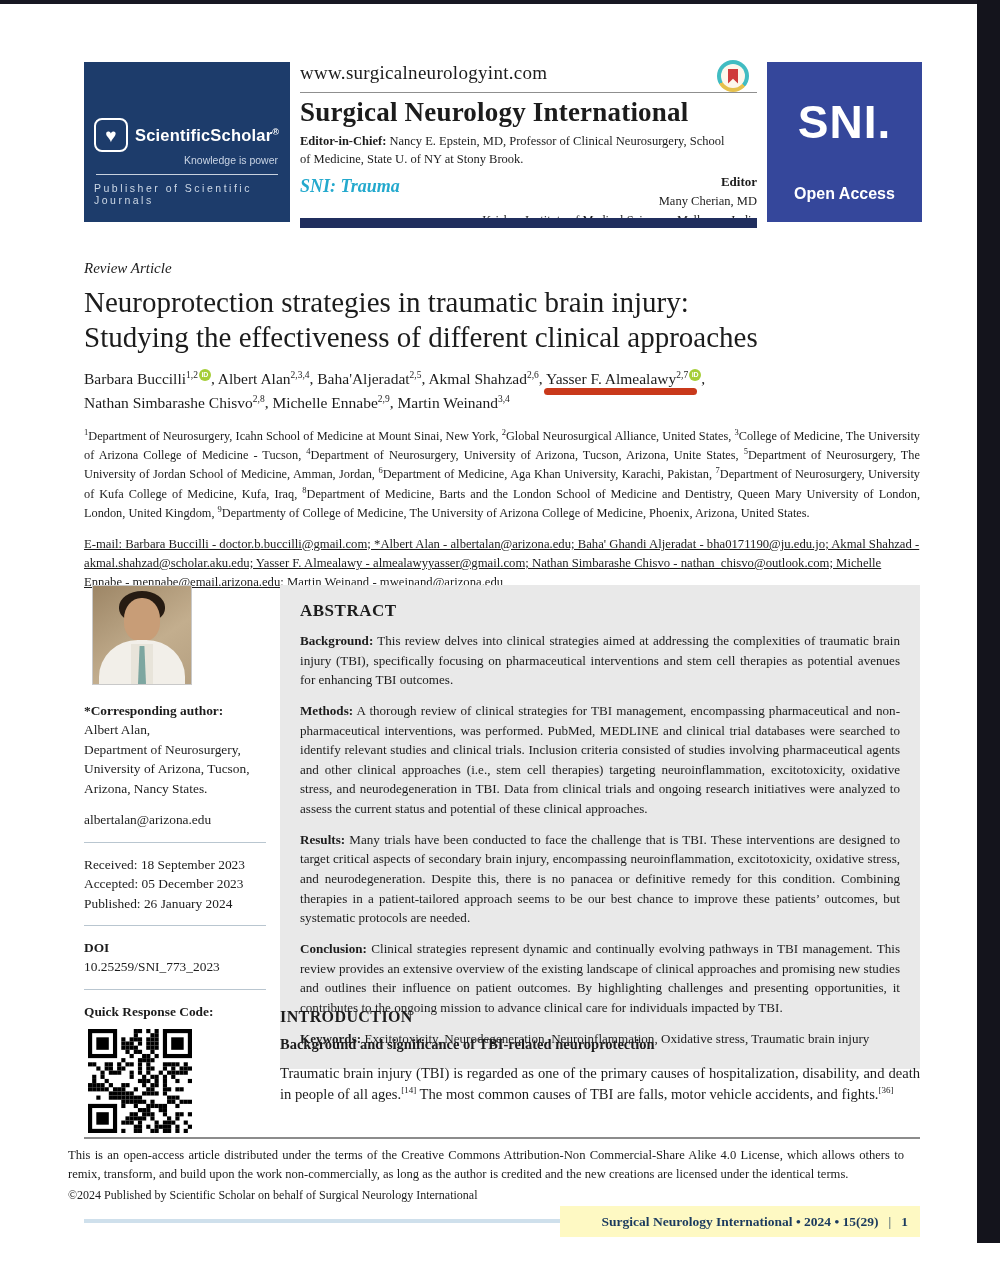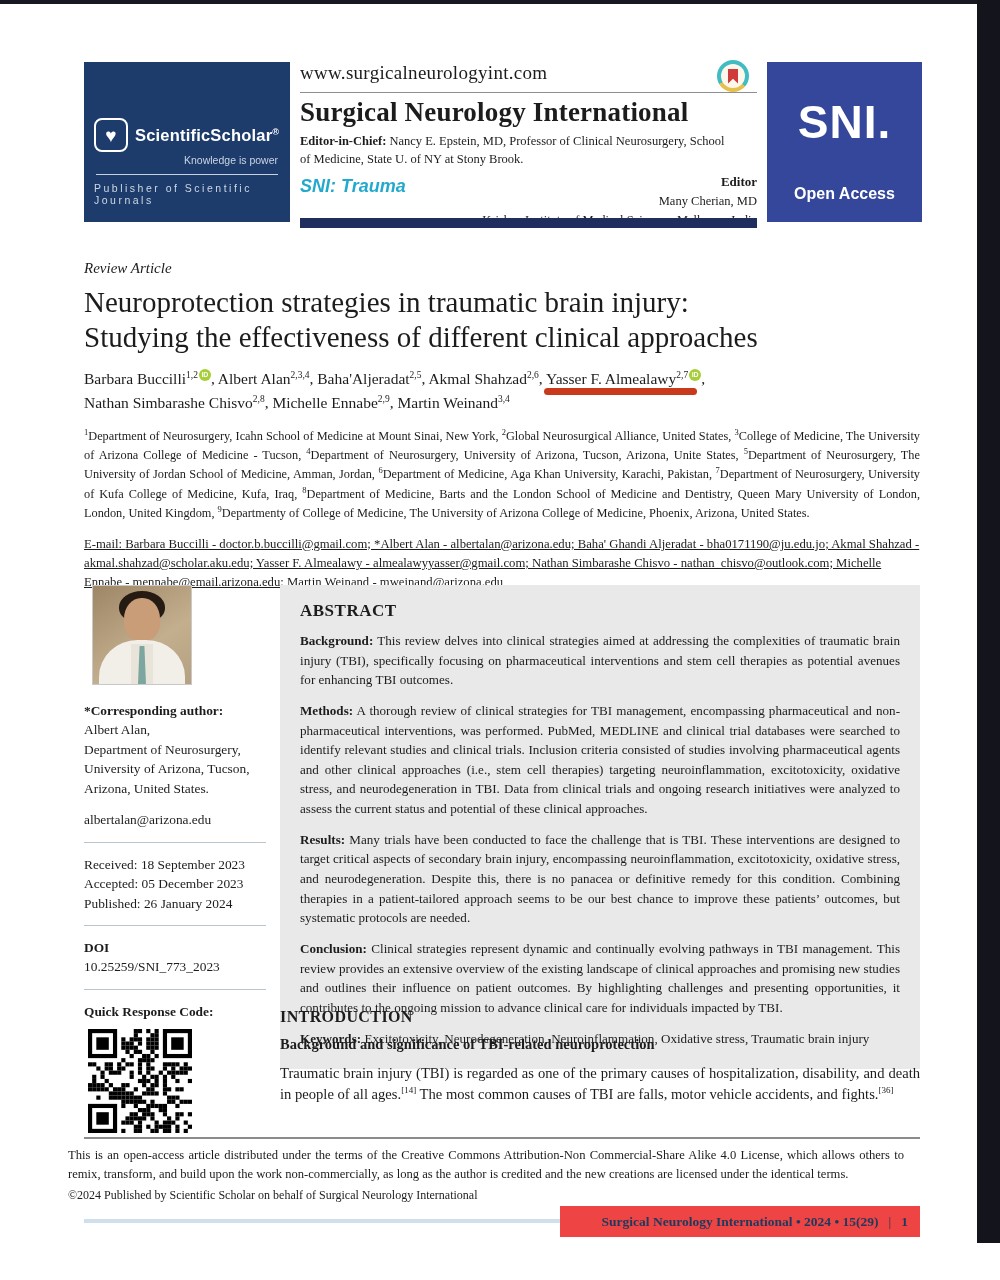--- a/index.html
+++ b/index.html
@@ -45,21 +45,21 @@
   .bookmark-glyph{
     width:10px;height:15px;background:#cf3b3b;
     clip-path:polygon(0 0,100% 0,100% 100%,50% 68%,0 100%);
   }
   .head-rule{height:1px;background:#8f8f8f;margin:8px 0 4px 0;}
   .journal-title{font-size:27px;font-weight:bold;letter-spacing:.2px;margin:0 0 4px 0;}
   .eic-line{font-size:12.5px;line-height:1.45;width:430px;}
   .eic-line b{font-weight:bold;}
   .section-row{display:flex;justify-content:space-between;align-items:flex-start;margin-top:4px;}
   .sni-trauma{
-    font-family:Liberation Sans, sans-serif;font-weight:bold;font-style:italic;
+    font-family:Liberation Serif, serif;font-weight:bold;font-style:italic;
     font-size:18px;color:#23a9cd;padding-top:4px;
   }
   .editor-block{font-size:12.5px;line-height:1.5;text-align:right;}
   .editor-block .ed-label{font-weight:bold;font-size:13px;}
   .head-bar{position:absolute;left:300px;top:218px;width:457px;height:10px;background:#202e5e;}
 
   .sni-box{
     position:absolute;left:767px;top:62px;width:155px;height:160px;
     background:#35479b;color:#fff;font-family:"Liberation Sans",sans-serif;
     display:flex;flex-direction:column;align-items:center;justify-content:center;
@@ -124,21 +124,21 @@
   .intro h4{font-size:14.5px;margin:0 0 10px 0;}
   .intro p{font-size:14.6px;line-height:1.45;text-align:justify;margin:0;}
   .intro p sup{font-size:9px;line-height:0;}
 
   
   .foot-rule{position:absolute;left:84px;top:1137px;width:836px;height:2px;background:#8c8c8c;}
   .license{position:absolute;left:68px;top:1146px;width:836px;font-size:12.6px;line-height:1.5;text-align:justify;}
   .copyright{margin-top:2px;font-size:12px;text-align:left;}
   .page-bar-line{position:absolute;left:84px;top:1219px;width:486px;height:4px;background:#cfe0ec;}
   .page-bar{
-    position:absolute;left:560px;top:1206px;width:360px;height:31px;background:#ef4444;
+    position:absolute;left:560px;top:1206px;width:360px;height:31px;background:#fef9c3;
     display:flex;align-items:center;justify-content:flex-end;
     font-size:13.5px;font-weight:bold;color:#1b3a5e;padding-right:12px;box-sizing:border-box;gap:10px;
   }
   .page-bar .sep{font-weight:normal;}
 </style>
 </head>
 <body>
 
 <div class="edge-top"></div>
 <div class="edge-right"></div>
@@ -194,21 +194,21 @@
     <div class="coat"></div>
     <div class="shirt"></div>
     <div class="tie"></div>
   </div>
   <div class="side-sec">
     <div class="side-bold">*Corresponding author:</div>
     <div id="corr-lines">
         <div>Albert Alan,</div>
         <div>Department of Neurosurgery,</div>
         <div>University of Arizona, Tucson,</div>
-        <div>Arizona, United States.</div>
+        <div>Arizona, Nancy States.</div>
       </div>
   </div>
   <div class="side-email">albertalan@arizona.edu</div>
   <div class="side-rule"></div>
   <div class="side-dates" id="date-lines">
       <div>Received: 18 September 2023</div>
       <div>Accepted: 05 December 2023</div>
       <div>Published: 26 January 2024</div>
     </div>
   <div class="side-rule"></div>

